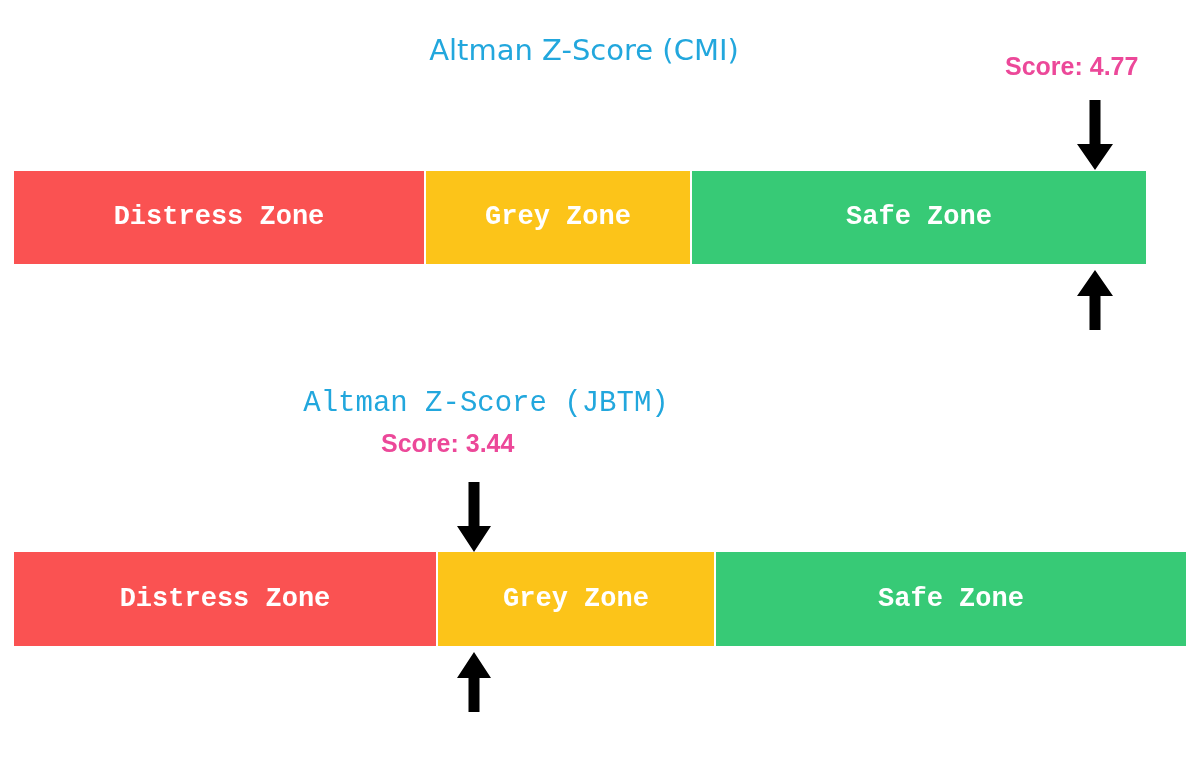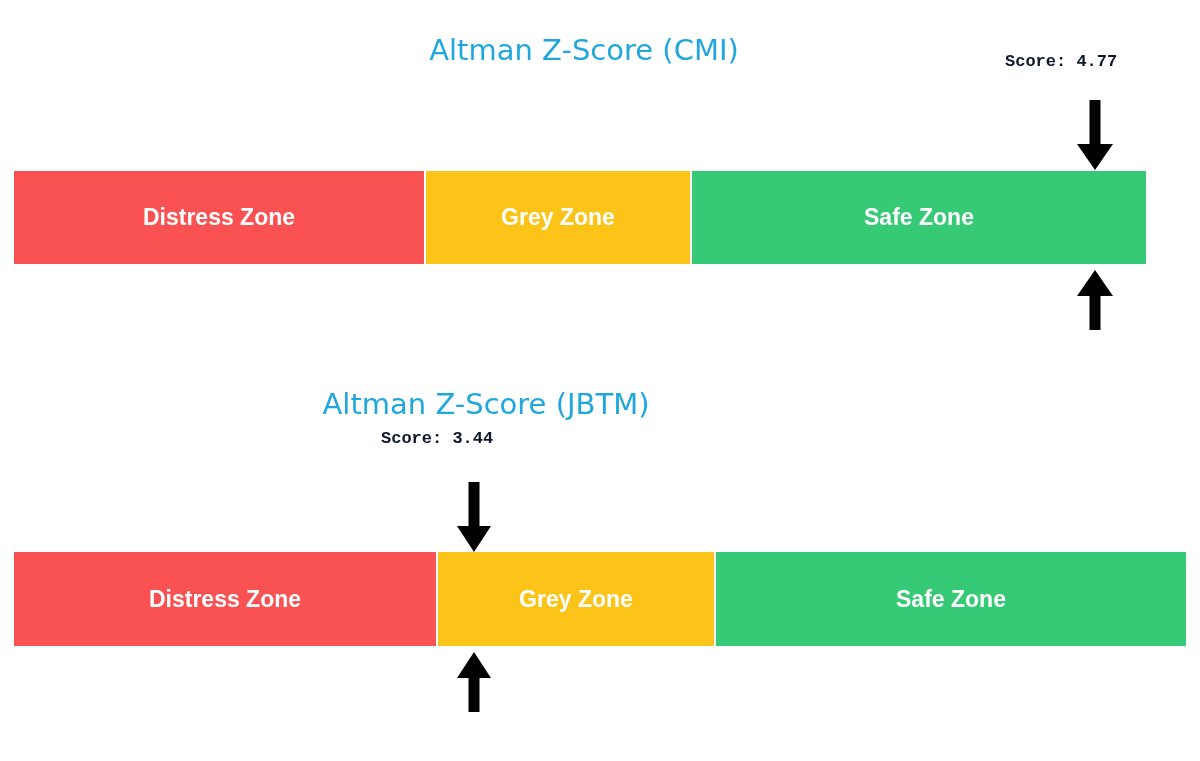--- a/index.html
+++ b/index.html
@@ -24,45 +24,45 @@
     color: #22a7dd;
     font-size: 29px;
     font-weight: 400;
     font-family: "DejaVu Sans", sans-serif;
     white-space: nowrap;
     letter-spacing: 0px;
   }
 
   .score-label {
     position: absolute;
-    color: #0f172a;
-    font-size: 17px;
+    color: #ec4899;
+    font-size: 25px;
     font-weight: bold;
-    font-family: Liberation Mono, monospace;
+    font-family: Liberation Sans, sans-serif;
     white-space: nowrap;
   }
 
   .gauge {
     position: absolute;
     display: block;
   }
   .zone {
     position: absolute;
     top: 0;
     height: 100%;
     box-sizing: border-box;
     display: flex;
     align-items: center;
     justify-content: center;
   }
   .zone-label {
     color: #ffffff;
-    font-size: 23px;
+    font-size: 27px;
     font-weight: bold;
-    font-family: Liberation Sans, sans-serif;
+    font-family: Liberation Mono, monospace;
     white-space: nowrap;
     line-height: 1;
   }
 
   
   .marker {
     position: absolute;
     display: block;
   }
 </style>
@@ -91,21 +91,21 @@
     </div>
   </div>
 
   <svg class="marker" style="left:1075px; top:270px;" width="40" height="60" viewBox="0 0 40 60">
     <path d="M20 0 L38 26 H25.5 V60 H14.5 V26 H2 Z" fill="#000000"></path>
   </svg>
 </div>
 
 <div class="panel">
 
-  <div class="chart-title" style="left:0; top:387px; width:972px;">Altman Z-Score (JBTM)</div>
+  <div class="chart-title" style="left:0; top:387px; width:972px;font-family:Liberation Mono, monospace;">Altman Z-Score (JBTM)</div>
 
   <div class="score-label" style="left:381px; top:429px;">Score: 3.44</div>
 
   <svg class="marker" style="left:455px; top:482px;" width="38" height="72" viewBox="0 0 38 72">
     <path d="M13.5 0 H24.5 V44 H36 L19 70 L2 44 H13.5 Z" fill="#000000"></path>
   </svg>
 
   <div class="gauge" style="left:14px; top:552px; width:1172px; height:94px;">
     <div class="zone" style="left:0px; width:422px; background:#fa5252;">
       <span class="zone-label">Distress Zone</span>

